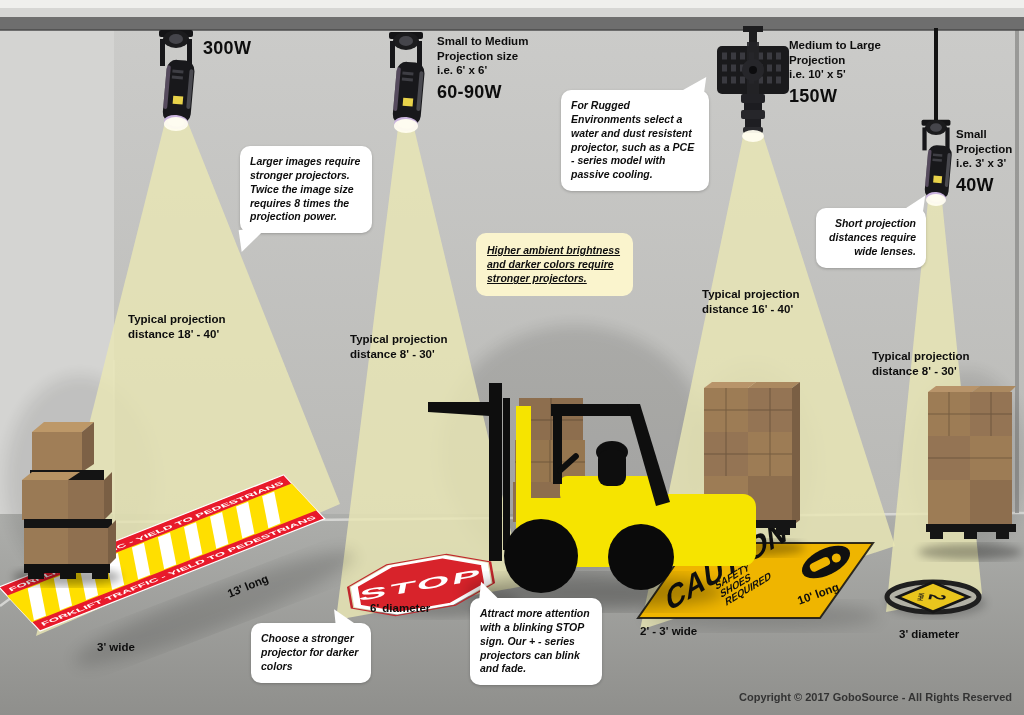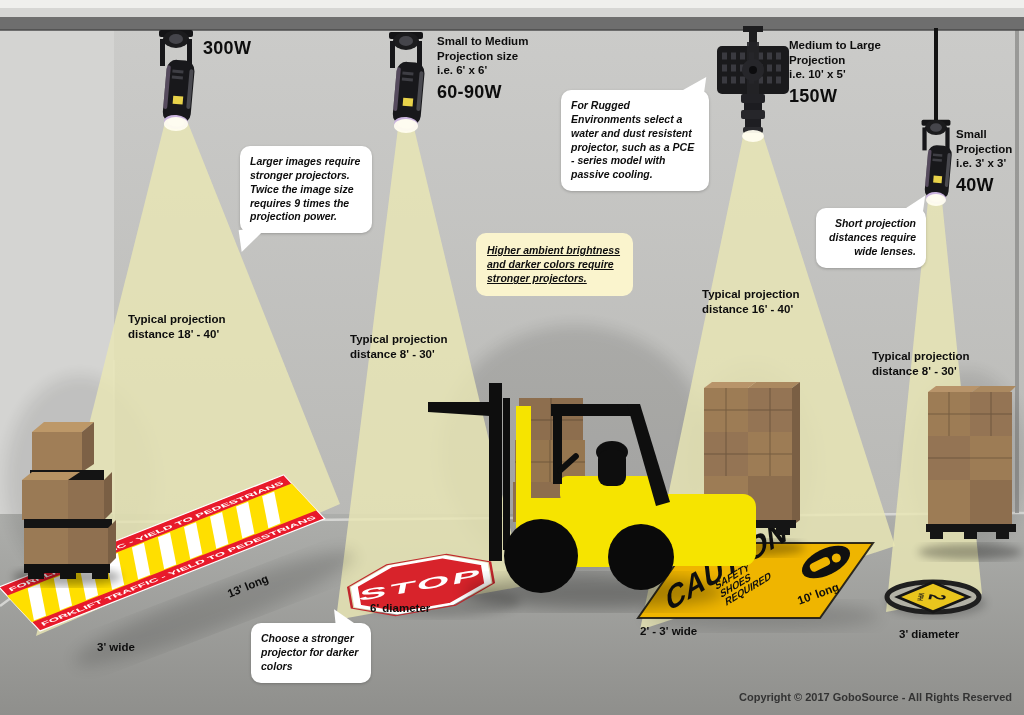--- a/index.html
+++ b/index.html
@@ -304,24 +304,25 @@
 
 <div class="dist" style="left:128px;top:312px;width:125px;">Typical projection
 distance 18' - 40'</div>
 <div class="dist" style="left:350px;top:332px;width:125px;">Typical projection
 distance 8' - 30'</div>
 <div class="dist" style="left:702px;top:287px;width:125px;">Typical projection
 distance 16' - 40'</div>
 <div class="dist" style="left:872px;top:349px;width:125px;">Typical projection
 distance 8' - 30'</div>
 
-<div class="bubble b1" style="left:240px;top:146px;width:112px;">Larger images require stronger projectors. Twice the image size requires 9 times the projection power.</div>
+<div class="bubble b1" style="left:240px;top:146px;width:112px;">Larger images require stronger projectors. Twice the image size requires 8 times the projection power.</div>
 <div class="bubble b2" style="left:561px;top:90px;width:128px;">For Rugged Environments select a water and dust resistent projector, such as a PCE - series model with passive cooling.</div>
 <div class="bubble b3" style="left:816px;top:208px;width:90px;text-align:right;">Short projection distances require wide lenses.</div>
 <div class="bubble b4" style="left:251px;top:623px;width:100px;">Choose a stronger projector for darker colors</div>
+<div class="bubble b5" style="left:470px;top:598px;width:112px;">Attract more attention with a blinking STOP sign. Our + - series projectors can blink and fade.</div>
 
 <div class="note" style="left:476px;top:233px;width:135px;text-decoration:underline;">Higher ambient brightness and darker colors require stronger projectors.</div>
 
 <div class="sizelabel" style="left:97px;top:641px;">3' wide</div>
 <div class="sizelabel rot" style="left:228px;top:588px;transform:rotate(-22deg);">13' long</div>
 <div class="sizelabel" style="left:370px;top:602px;">6' diameter</div>
 <div class="sizelabel" style="left:640px;top:625px;">2' - 3' wide</div>
 <div class="sizelabel rot" style="left:798px;top:595px;transform:rotate(-20deg);">10' long</div>
 <div class="sizelabel" style="left:899px;top:628px;">3' diameter</div>
 

